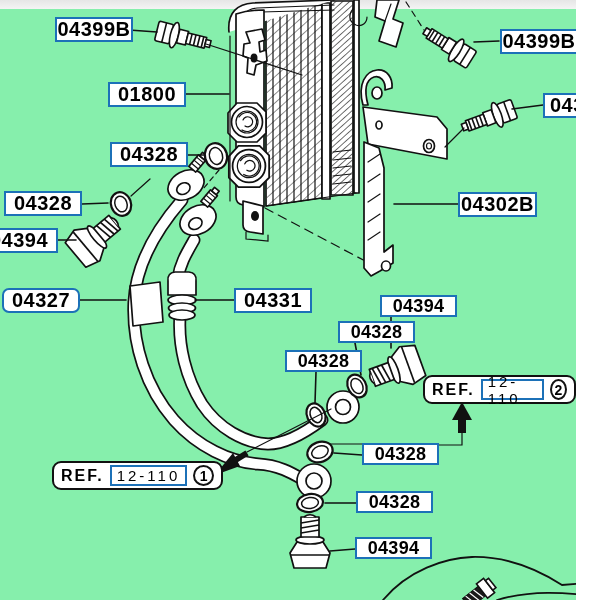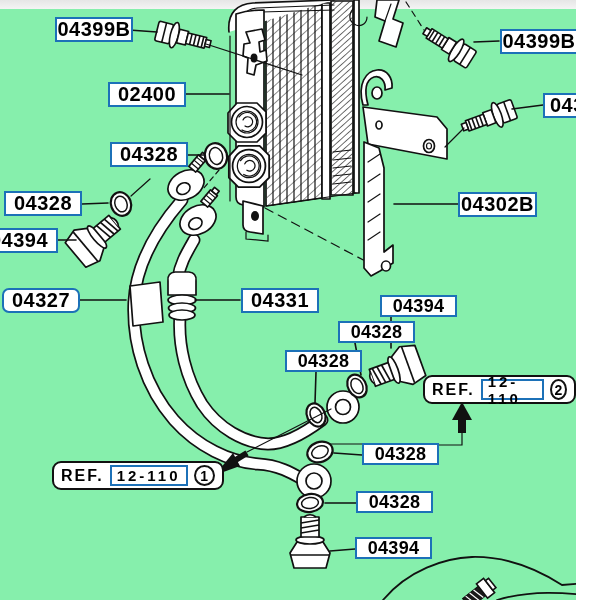--- a/index.html
+++ b/index.html
@@ -18,21 +18,21 @@
   .hoseI{stroke:#fff;stroke-width:9.6;fill:none;stroke-linecap:round;}
   .part-label{position:absolute;box-sizing:border-box;background:#fff;border:2px solid #1c71b8;
               color:#000;font-weight:700;font-size:20px;letter-spacing:0.5px;
               display:flex;align-items:center;justify-content:center;z-index:5;}
   .part-label.small{font-size:18px;letter-spacing:0.3px;}
   .part-label.left-align{justify-content:flex-start;padding-left:5px;}
   .ref-label{position:absolute;box-sizing:border-box;background:#fff;border:2.5px solid #111;
              border-radius:9px;display:flex;align-items:center;gap:6px;padding:12px 7px;z-index:5;}
   .ref-prefix{font-weight:700;font-size:16px;letter-spacing:2px;color:#000;}
   .ref-code{box-sizing:border-box;border:2px solid #1c71b8;height:21px;padding:0 5px;
-            display:flex;align-items:center;font-weight:700;font-size:15px;letter-spacing:3px;color:#000;}
+            display:flex;align-items:center;font-weight:400;font-size:15px;letter-spacing:3px;color:#000;}
   .ref-num{box-sizing:border-box;width:21px;height:21px;border:2px solid #111;border-radius:50%;
            display:flex;align-items:center;justify-content:center;font-weight:700;font-size:14px;
            letter-spacing:0;color:#000;}
 </style>
 </head>
 <body>
 
 <div class="stage">
   <div class="top-strip"></div>
 
@@ -289,26 +289,26 @@
     </g>
     <g>
       <path class="dark" d="M462,402 L452,420 L472,420 Z"></path>
       <rect class="dark" x="458" y="419" width="8" height="14"></rect>
     </g>
   </svg>
 
   <div class="part-label" style="left:55px;top:17px;width:78px;height:25px;">04399B</div>
   <div class="part-label" style="left:500px;top:29px;width:78px;height:25px;">04399B</div>
   <div class="part-label left-align" style="left:543px;top:93px;width:80px;height:25px;">04399</div>
-  <div class="part-label" style="left:108px;top:82px;width:78px;height:25px;">02400</div>
+  <div class="part-label" style="left:108px;top:82px;width:78px;height:25px;">01800</div>
   <div class="part-label" style="left:110px;top:142px;width:78px;height:25px;">04328</div>
   <div class="part-label" style="left:4px;top:191px;width:78px;height:25px;">04328</div>
   <div class="part-label" style="left:-20px;top:228px;width:78px;height:25px;">04394</div>
   <div class="part-label" style="left:2px;top:288px;width:78px;height:25px;border-radius:7px;">04327</div>
-  <div class="part-label" style="left:241px;top:288px;width:78px;height:25px;">04331</div>
+  <div class="part-label" style="left:234px;top:288px;width:78px;height:25px;">04331</div>
   <div class="part-label" style="left:458px;top:192px;width:79px;height:25px;text-align:right;">04302B</div>
   <div class="part-label small" style="left:380px;top:295px;width:77px;height:22px;">04394</div>
   <div class="part-label small" style="left:338px;top:321px;width:77px;height:22px;">04328</div>
   <div class="part-label small" style="left:285px;top:350px;width:77px;height:22px;">04328</div>
   <div class="part-label small" style="left:362px;top:443px;width:77px;height:22px;">04328</div>
   <div class="part-label small" style="left:356px;top:491px;width:77px;height:22px;">04328</div>
   <div class="part-label small" style="left:355px;top:537px;width:77px;height:22px;">04394</div>
 
   <div class="ref-label" style="left:52px;top:461px;height:29px;">
     <span class="ref-prefix">REF.</span>

